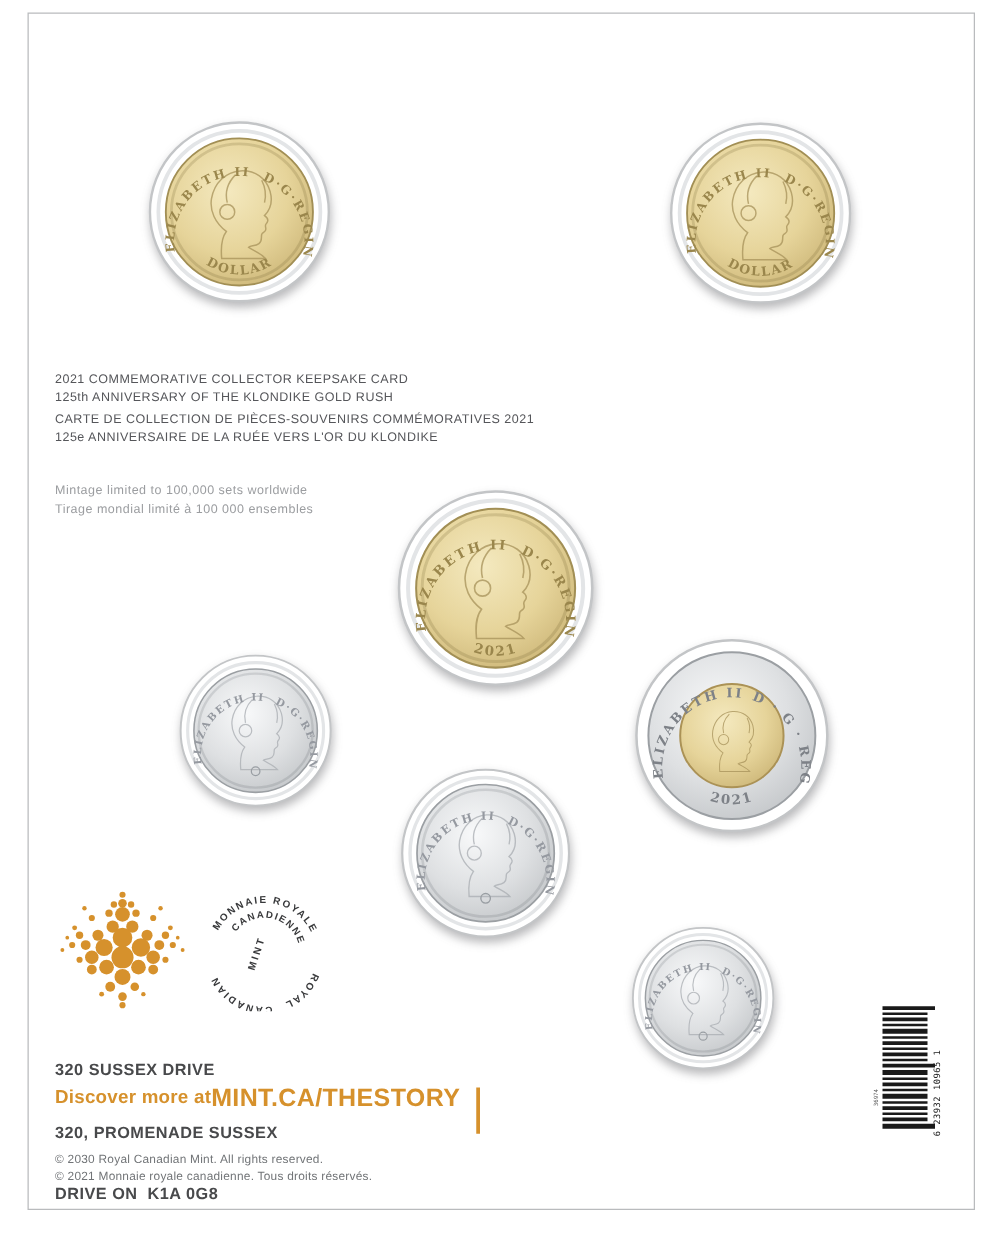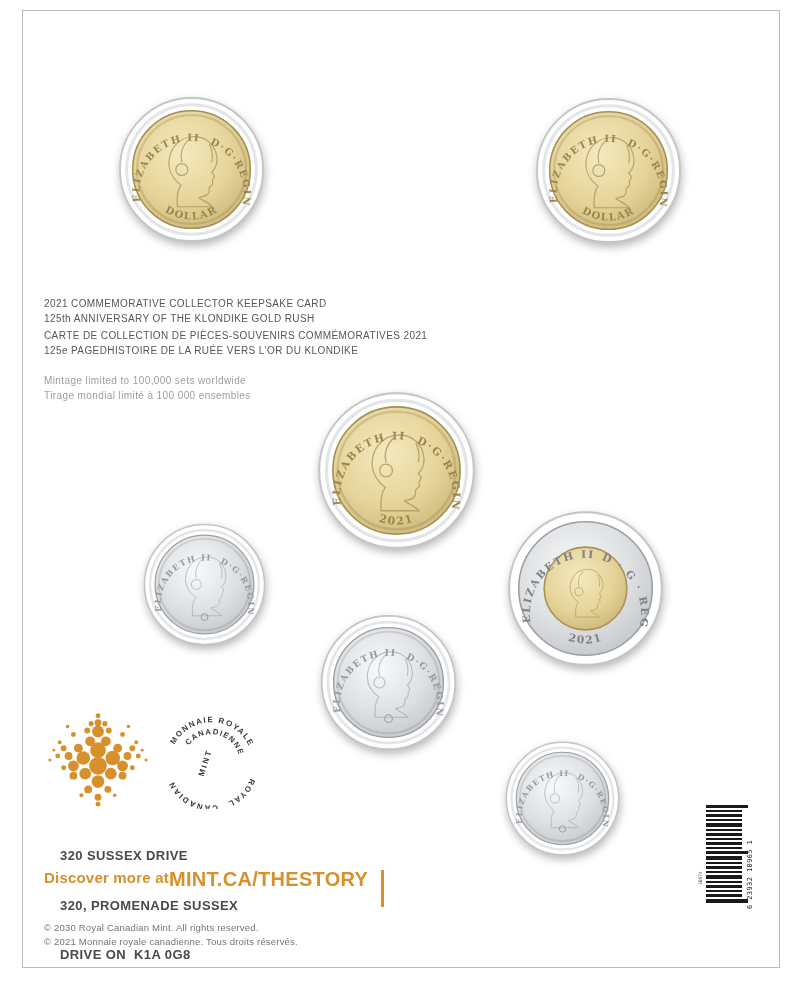--- a/index.html
+++ b/index.html
@@ -21,31 +21,31 @@
   .hair.g{stroke:#a7925a;} .hair.s{stroke:#a9adb2;}
   .mintmark{fill:none;stroke:#999ea3;stroke-width:1.6;}
   .hpath{fill:none;stroke:none;}
   .legend{font-family:"DejaVu Serif",serif;font-weight:bold;font-size:13px;letter-spacing:2.4px;}
   .legend-b{font-family:"DejaVu Serif",serif;font-weight:bold;font-size:13.5px;letter-spacing:2px;}
   .lg-gold{fill:#9a864c;} .lg-silver{fill:#9599a0;} .lg-ring{fill:#7d8187;}
 
   
   .desc{position:absolute;left:44px;top:297px;width:430px;color:#55565a;font-size:10px;letter-spacing:.4px;line-height:14.5px;}
   .desc .fr{margin-top:3px;}
-  .desc .mintage{margin-top:16px;color:var(--text_muted,#9b9da0);}
+  .desc .mintage{margin-top:28px;color:var(--text_muted,#9b9da0);}
 
   
   .leaf{position:absolute;left:44px;top:708px;}
   .leaf circle{fill:var(--accent,#d6912c);}
   .wordmark{position:absolute;left:160px;top:705px;}
   .wm{font-family:"Liberation Sans",sans-serif;font-weight:bold;fill:#38393b;}
   .wm-outer{font-size:8.4px;letter-spacing:1.6px;}
   .wm-inner{font-size:8.2px;letter-spacing:1.3px;}
   .wm-mint{font-size:8.6px;letter-spacing:2.2px;}
-  .address{position:absolute;left:44px;top:815px;color:#48494b;font-weight:bold;font-size:13px;line-height:16.5px;letter-spacing:.4px;white-space:pre-wrap;margin-left:16px;}
+  .address{position:absolute;left:44px;top:815px;color:#48494b;font-weight:bold;font-size:13px;line-height:16.5px;letter-spacing:.4px;white-space:pre-wrap;}
 
   
   .discover{position:absolute;left:44px;top:869px;display:flex;align-items:flex-start;color:var(--accent,#d6912c);}
   .discover .col{display:flex;flex-direction:row;}
   .d1{font-size:15px;font-weight:bold;letter-spacing:.2px;line-height:18px;}
   .d2{font-size:20px;font-weight:bold;letter-spacing:.3px;line-height:21px;}
   .d-div{width:3px;background:var(--accent,#d6912c);height:37px;margin:1px 13px 0 13px;}
   .copyright{position:absolute;left:44px;top:921px;color:#717477;font-size:9.5px;line-height:13.5px;letter-spacing:.2px;}
 
   
@@ -181,21 +181,21 @@
     <text class="legend lg-silver"><textPath href="#t6" startOffset="2%">ELIZABETH II</textPath></text>
     <text class="legend lg-silver"><textPath href="#t6" startOffset="60%">D·G·REGINA</textPath></text>
   </svg>
 </div>
 
 <div class="desc">
   <div>2021 COMMEMORATIVE COLLECTOR KEEPSAKE CARD</div>
   <div>125th ANNIVERSARY OF THE KLONDIKE GOLD RUSH</div>
   <div class="fr">
     <div>CARTE DE COLLECTION DE PIÈCES-SOUVENIRS COMMÉMORATIVES 2021</div>
-    <div>125e PAGEDHISTOIRE DE LA RUÉE VERS L'OR DU KLONDIKE</div>
+    <div>125e ANNIVERSAIRE DE LA RUÉE VERS L'OR DU KLONDIKE</div>
   </div>
   <div class="mintage">
     <div>Mintage limited to 100,000 sets worldwide</div>
     <div>Tirage mondial limité à 100 000 ensembles</div>
   </div>
 </div>
 
 <svg class="leaf" width="108" height="100" viewBox="0 0 110 100">
   <circle cx="55" cy="7" r="2.5"></circle>
     <circle cx="55" cy="14" r="3.5"></circle>

